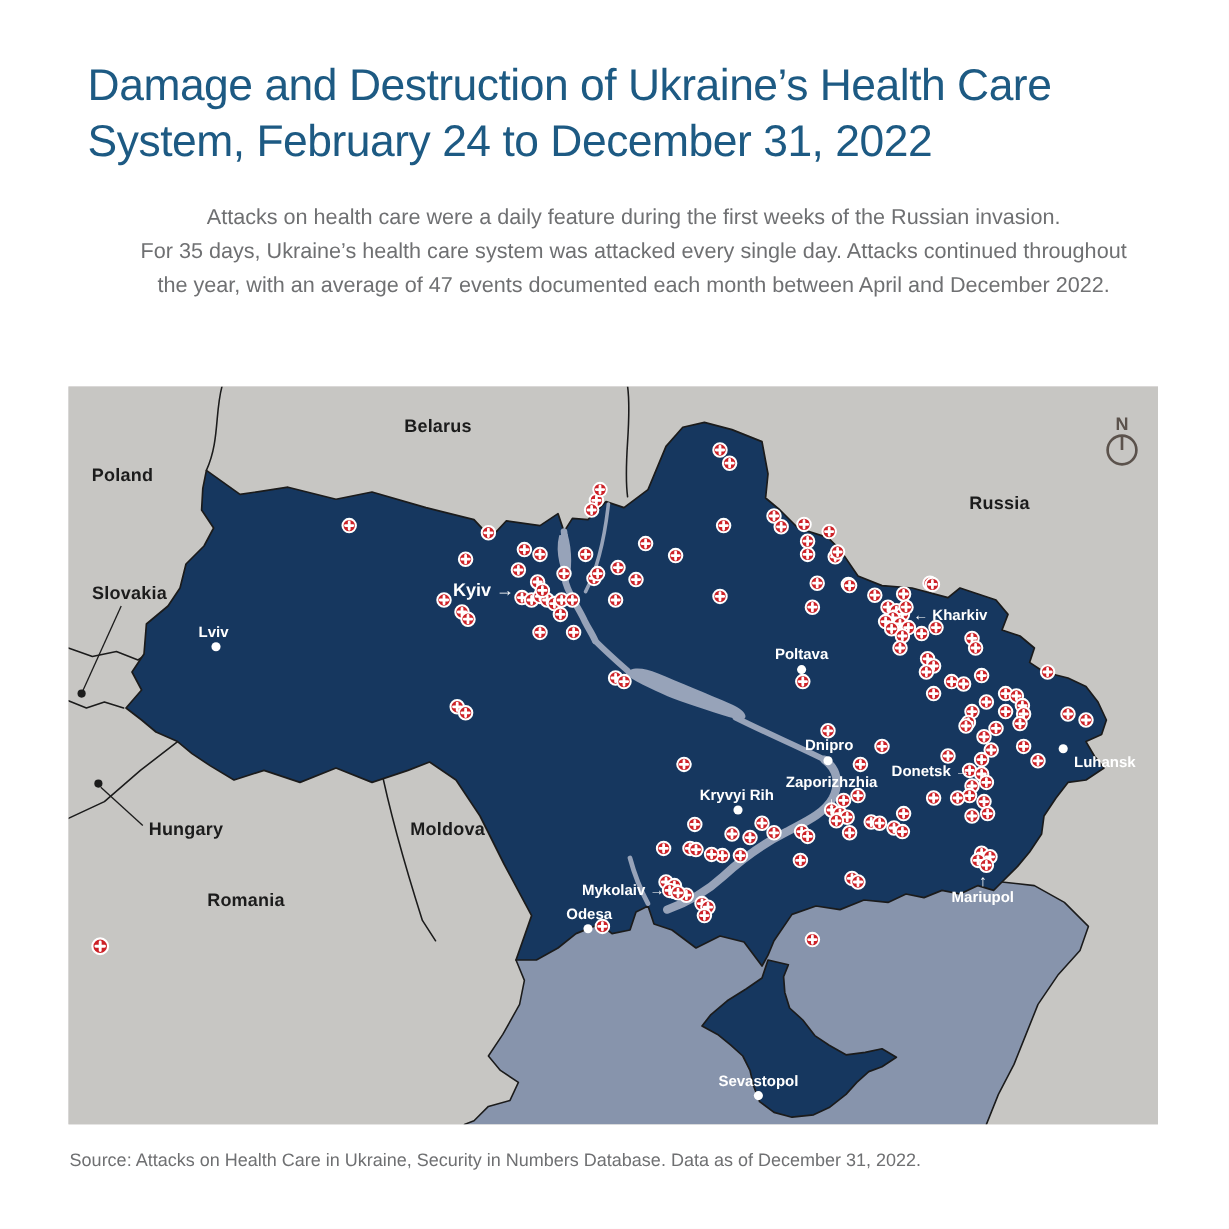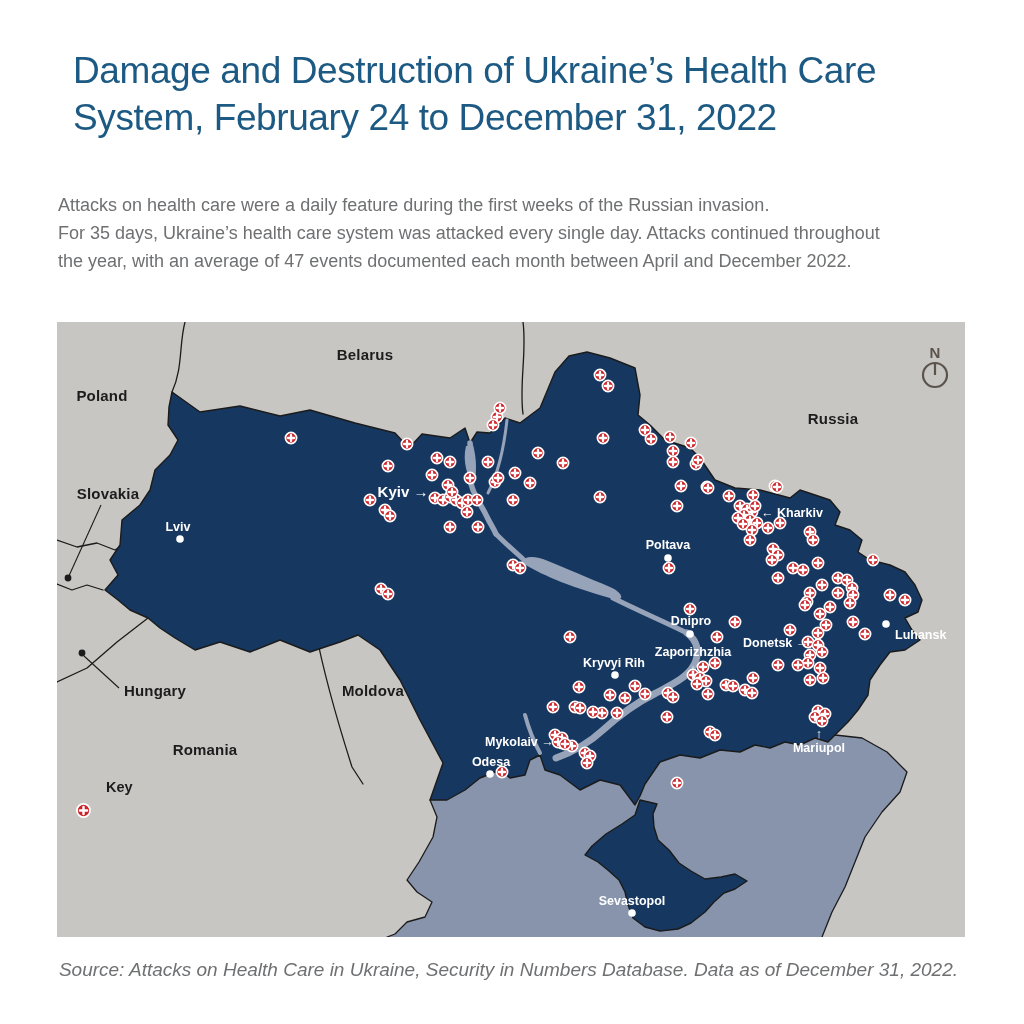--- a/index.html
+++ b/index.html
@@ -4,24 +4,24 @@
 <style>
   :root{
     --c-title:#1d5a83; --c-body:#6f7072; --c-land:#c7c6c3; --c-ua:#16375f;
     --c-sea:#8794ac; --c-river:#97a3b9; --c-border:#1b1b1b; --c-red:#cd2127;
     --c-ring:#ffffff; --c-dark:#1c1c1c; --c-light:#ffffff; --c-compass:#5b524c;
   }
   html,body{margin:0;padding:0;background:#fff;}
   body{width:1024px;height:1024px;position:relative;font-family:"Liberation Sans",sans-serif;overflow:hidden;}
   .page-title{position:absolute;left:73px;top:48px;width:930px;margin:0;
     font-size:37px;line-height:1.27;font-weight:400;letter-spacing:-0.4px;color:var(--c-title);}
-  .page-subtitle{position:absolute;left:58px;top:192px;width:940px;
-    font-size:18px;line-height:1.55;color:var(--c-body);white-space:pre-line;}
+  .page-subtitle{position:absolute;left:58px;top:168px;width:940px;
+    font-size:18px;line-height:1.55;color:var(--c-body);white-space:pre-line;text-align:center;}
   .page-source{position:absolute;left:58px;top:959px;width:900px;
-    font-size:19px;font-style:italic;color:var(--c-body);text-align:right;}
+    font-size:15px;color:var(--c-body);}
   .map-wrap{position:absolute;left:57px;top:322px;width:908px;height:615px;background:var(--c-land);overflow:hidden;}
   .map-svg{position:absolute;left:0;top:0;}
   svg text{font-family:"Liberation Sans",sans-serif;}
   .country-label{font-size:15px;font-weight:bold;fill:var(--c-dark);letter-spacing:.2px;}
   .city-label{font-size:12.5px;font-weight:600;fill:var(--c-light);}
   .city-label.big{font-size:15px;font-weight:bold;}
   .city-arrow{font-size:13px;font-weight:bold;fill:var(--c-light);}
   .city-dot{fill:#fff;}
   .ref-dot{fill:var(--c-dark);}
   .leader-line{stroke:var(--c-dark);stroke-width:1.1;fill:none;}
@@ -745,21 +745,20 @@
         <circle cx="433" cy="452" r="3.8" class="city-dot"></circle>
         <text x="434" y="444" text-anchor="middle" class="city-label">Odesa</text>
         <circle cx="575" cy="591" r="3.8" class="city-dot"></circle>
         <text x="575" y="583" text-anchor="middle" class="city-label">Sevastopol</text>
         <text x="762" y="430" text-anchor="middle" class="city-label">Mariupol</text>
         <text x="762" y="416" text-anchor="middle" class="city-arrow">↑</text>
       </g>
   </svg>
 
   <div class="key-box">
-    <div class="key-title">Key</div>
     <svg class="key-icon" viewBox="-9 -9 18 18">
       <circle class="marker-circle" r="6.2"></circle>
       <path class="marker-cross" d="M-3.4 0 H3.4 M0 -3.4 V3.4"></path>
     </svg>
   </div>
 </div>
 
 <div class="page-source">Source: Attacks on Health Care in Ukraine, Security in Numbers Database. Data as of December 31, 2022.</div>
 
 </body></html>

